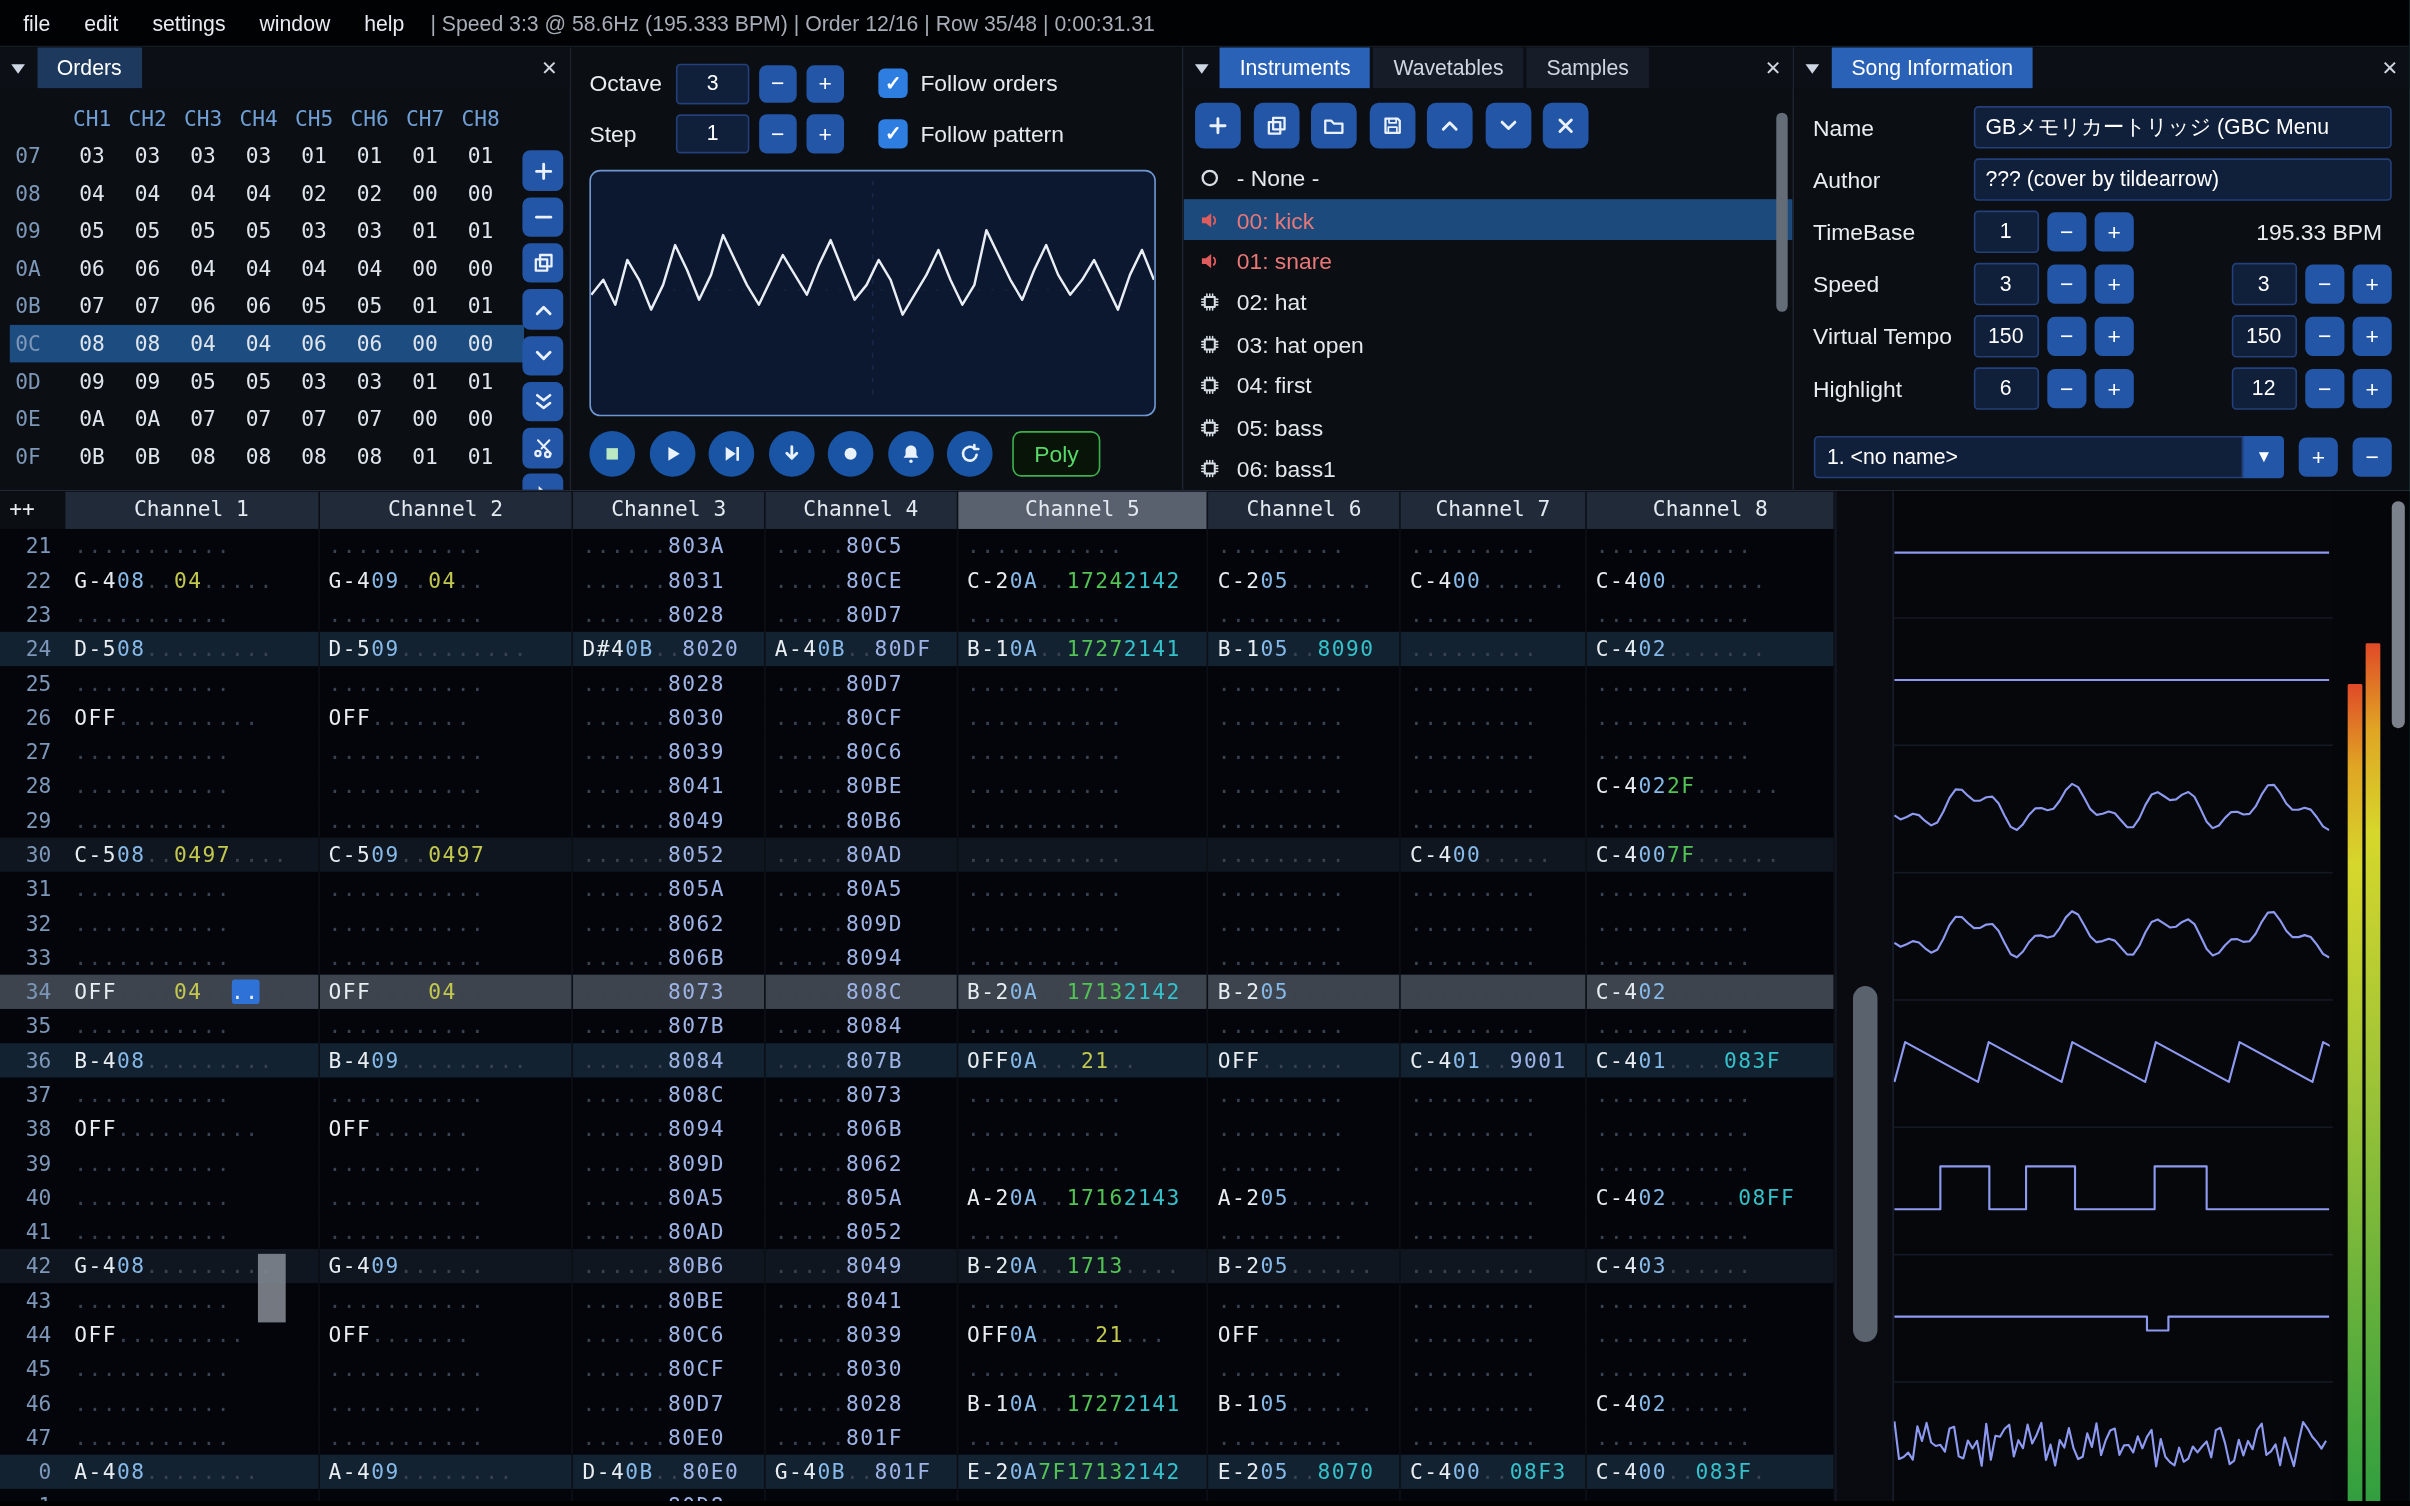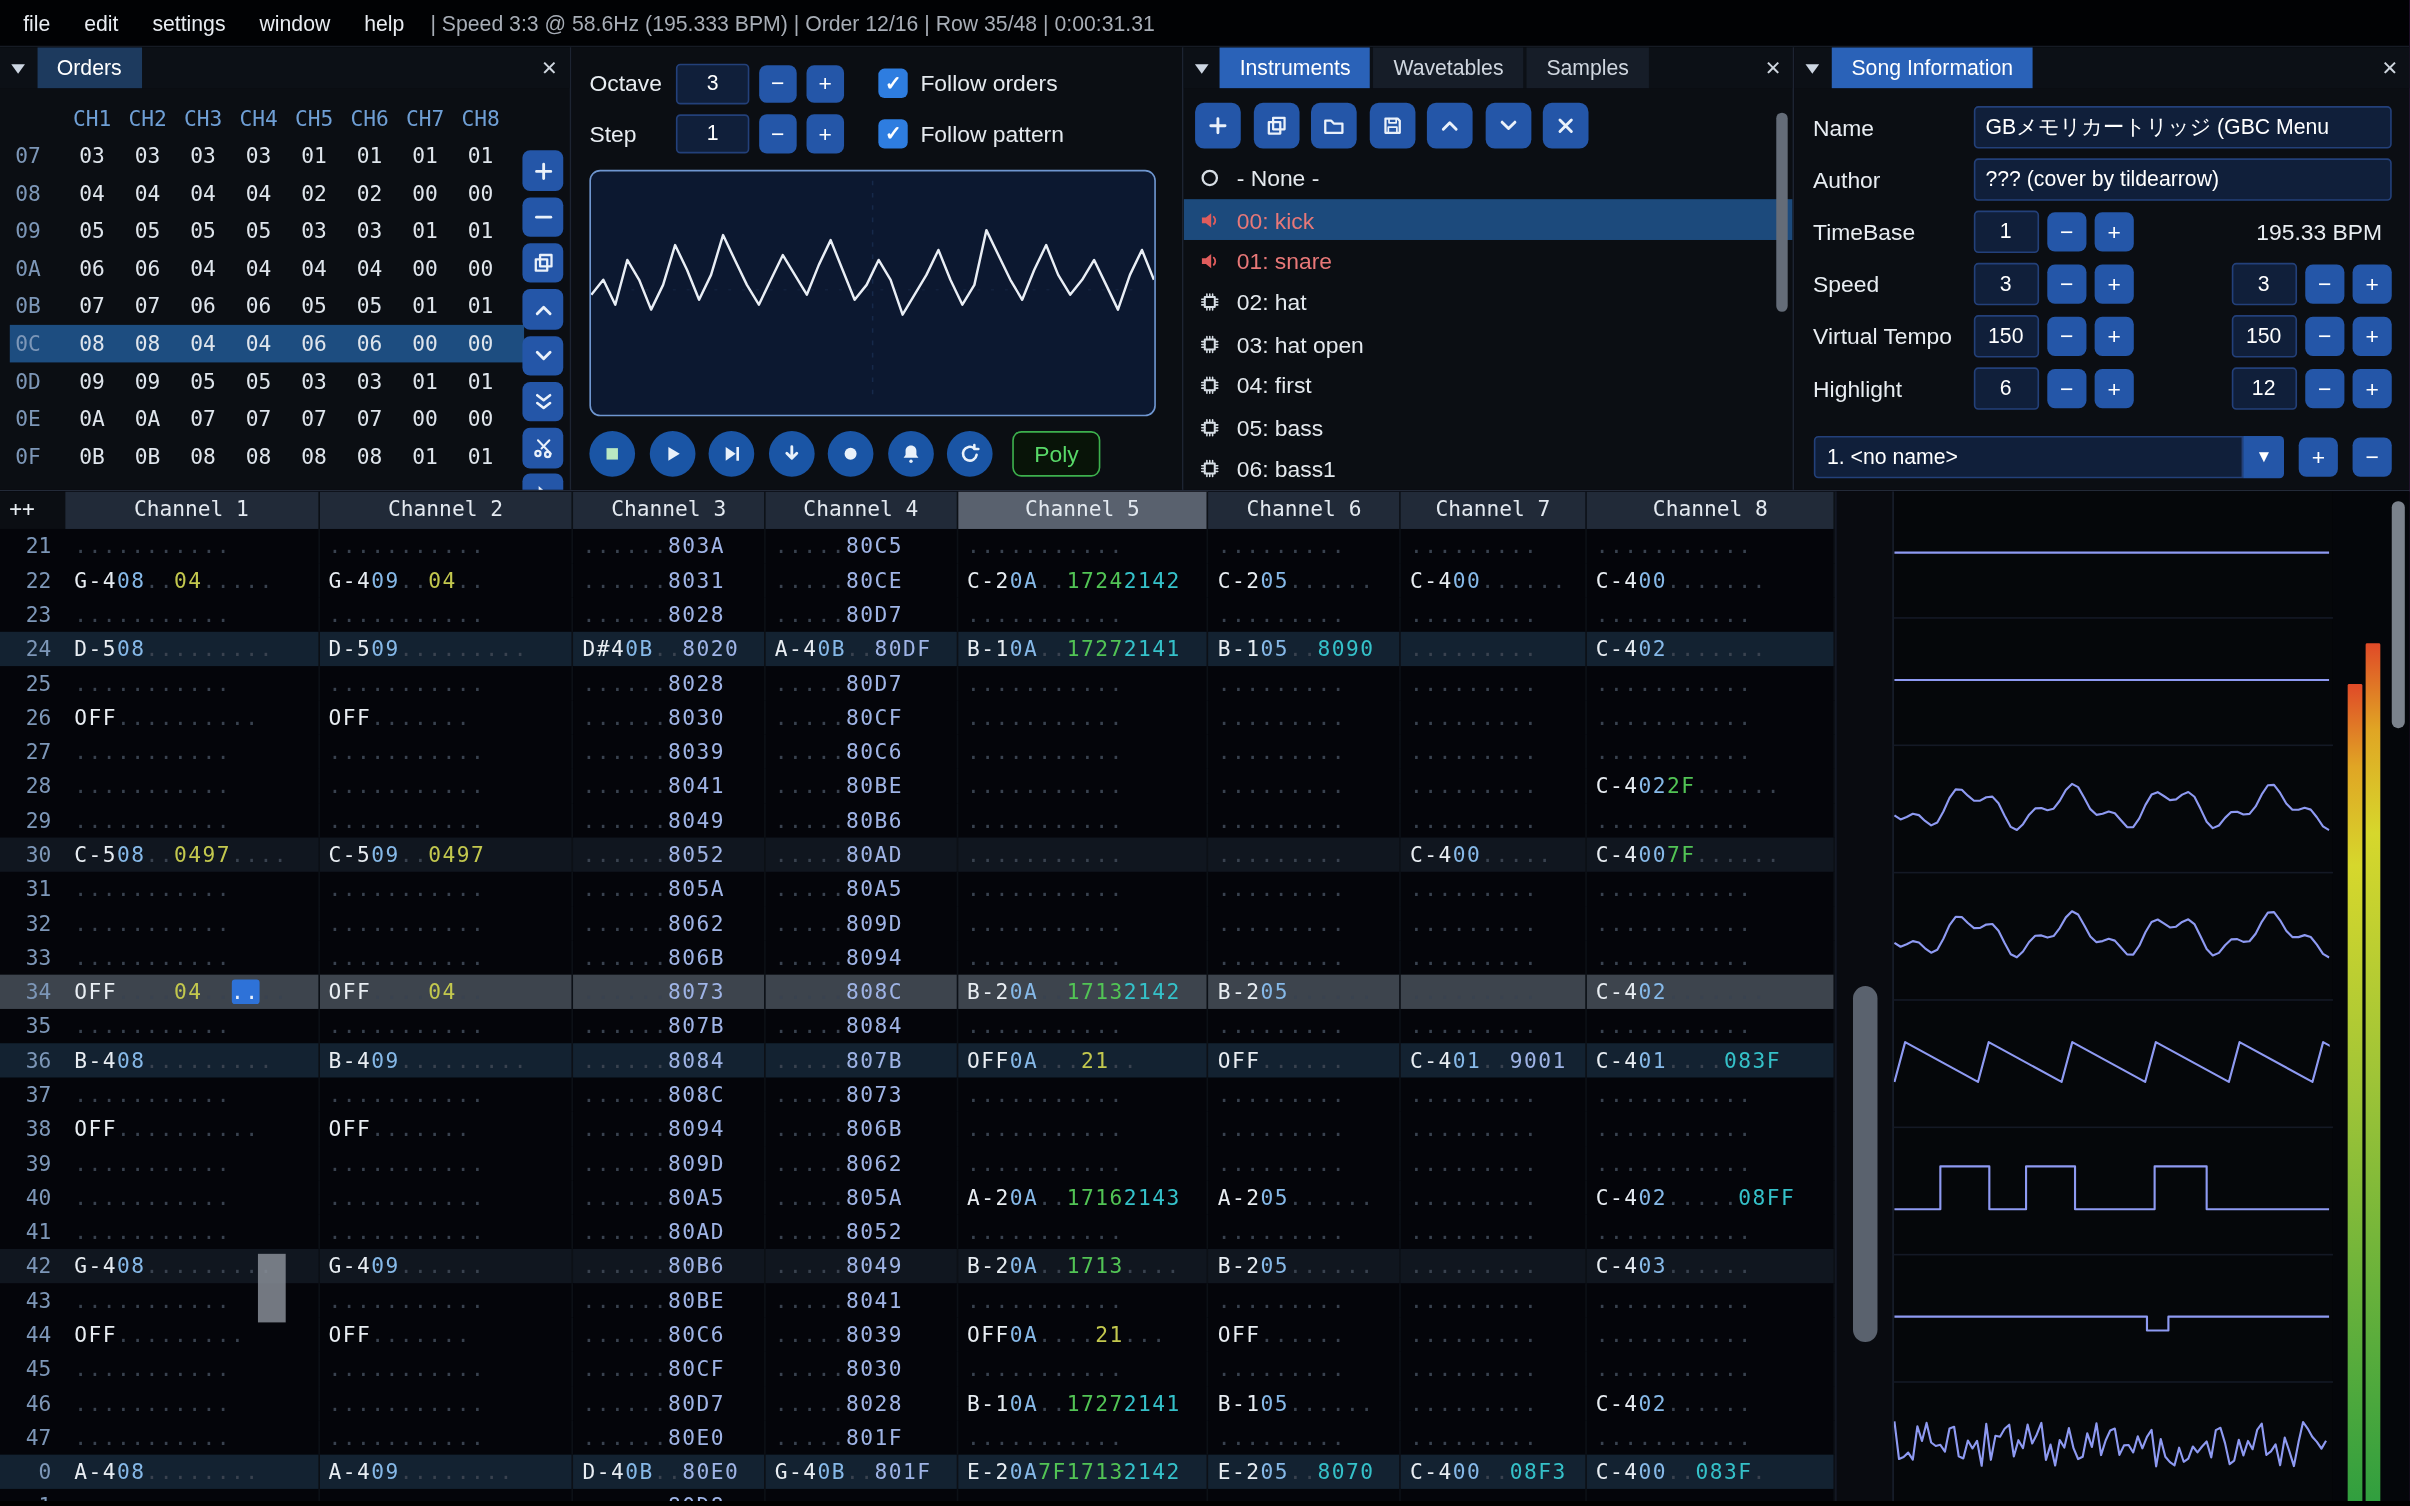--- a/index.html
+++ b/index.html
@@ -1,16 +1,16 @@
 <!DOCTYPE html>
 <html style="font-size:15px"><head>
 <meta charset="utf-8">
 <style>
   html,body{margin:0;padding:0;background:#000;}
-  .viewport{width:2411px;height:1501px;overflow:hidden;position:relative;background:#d946ef;}
+  .viewport{width:2411px;height:1501px;overflow:hidden;position:relative;background:#5eead4;}
   .stage{width:1476px;height:923px;transform:scale(1.6326);transform-origin:0 0;position:relative;
          background:#04050a;font-family:"Liberation Sans",sans-serif;color:#e4e9ee;overflow:hidden;}
 
   
   .menubar{height:28px;background:#010204;display:flex;align-items:center;font-size:13px;
            border-bottom:0.9px solid #161b24;padding-left:3.8px;}
   .menu-item{padding:0 10.4px;color:#e8ecf1;cursor:default;}
   .menu-status{color:#a7adb6;margin-left:5.6px;white-space:nowrap;}
 
   

